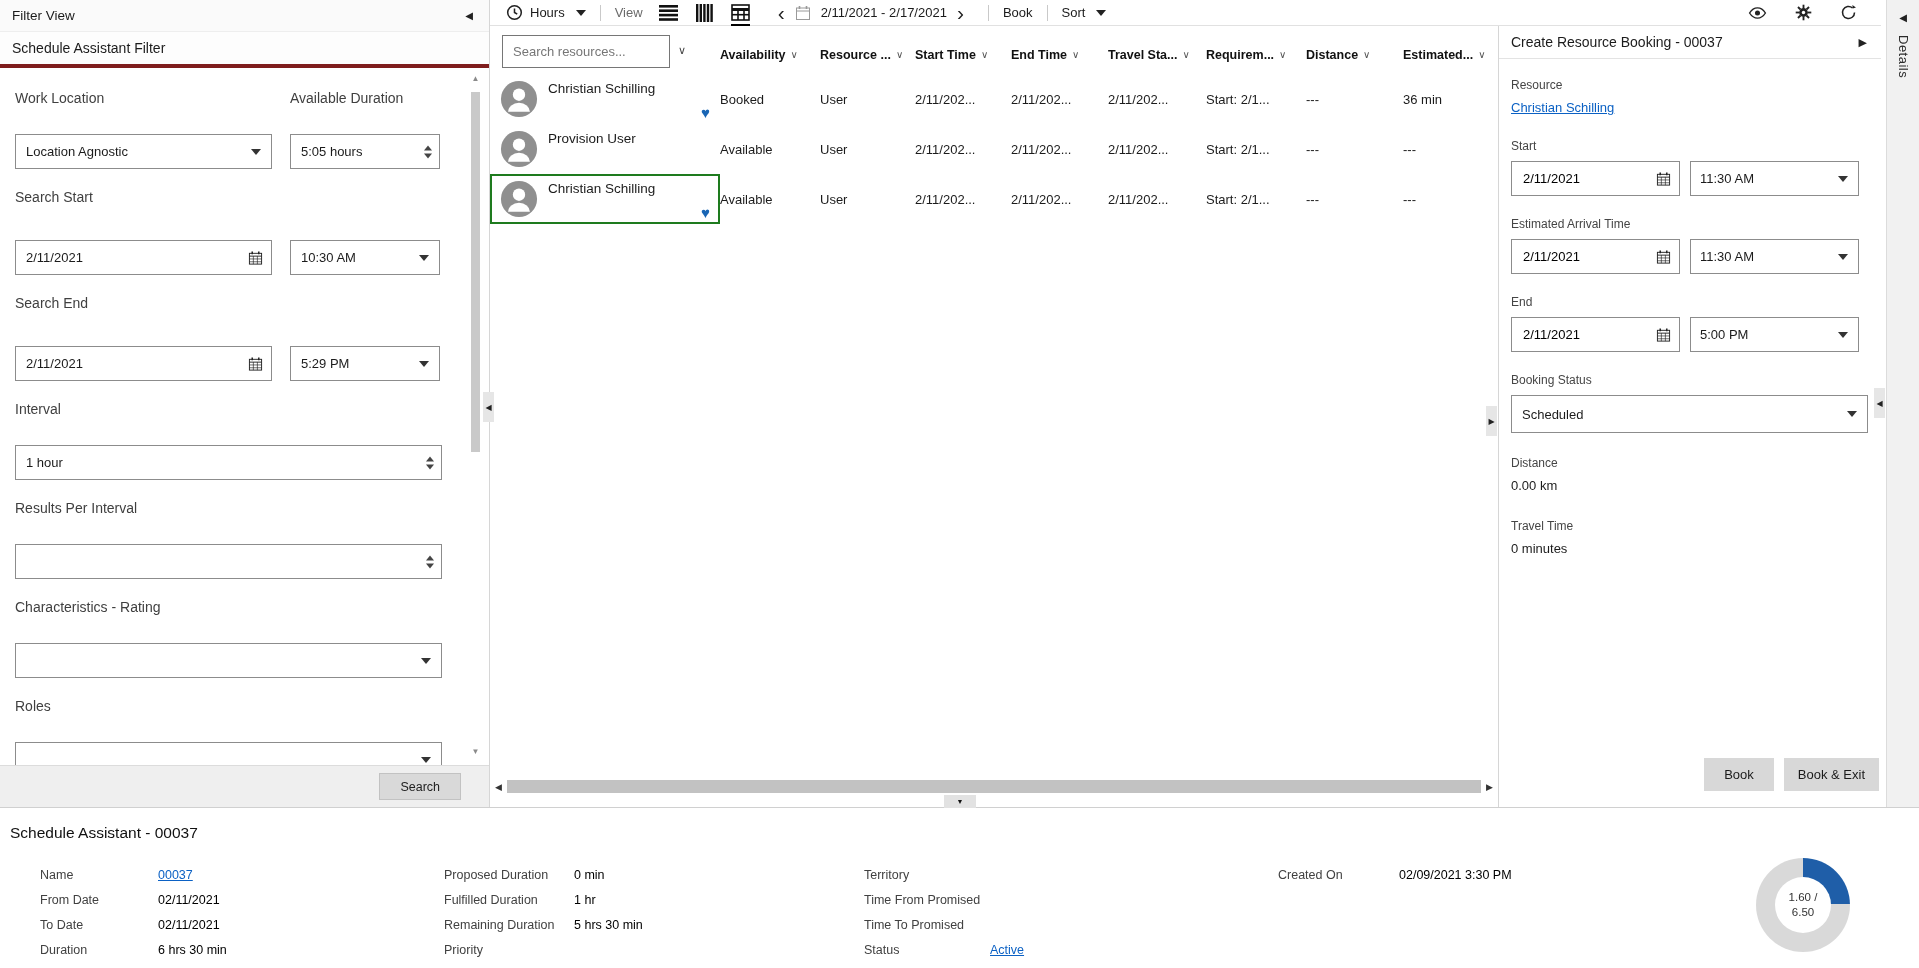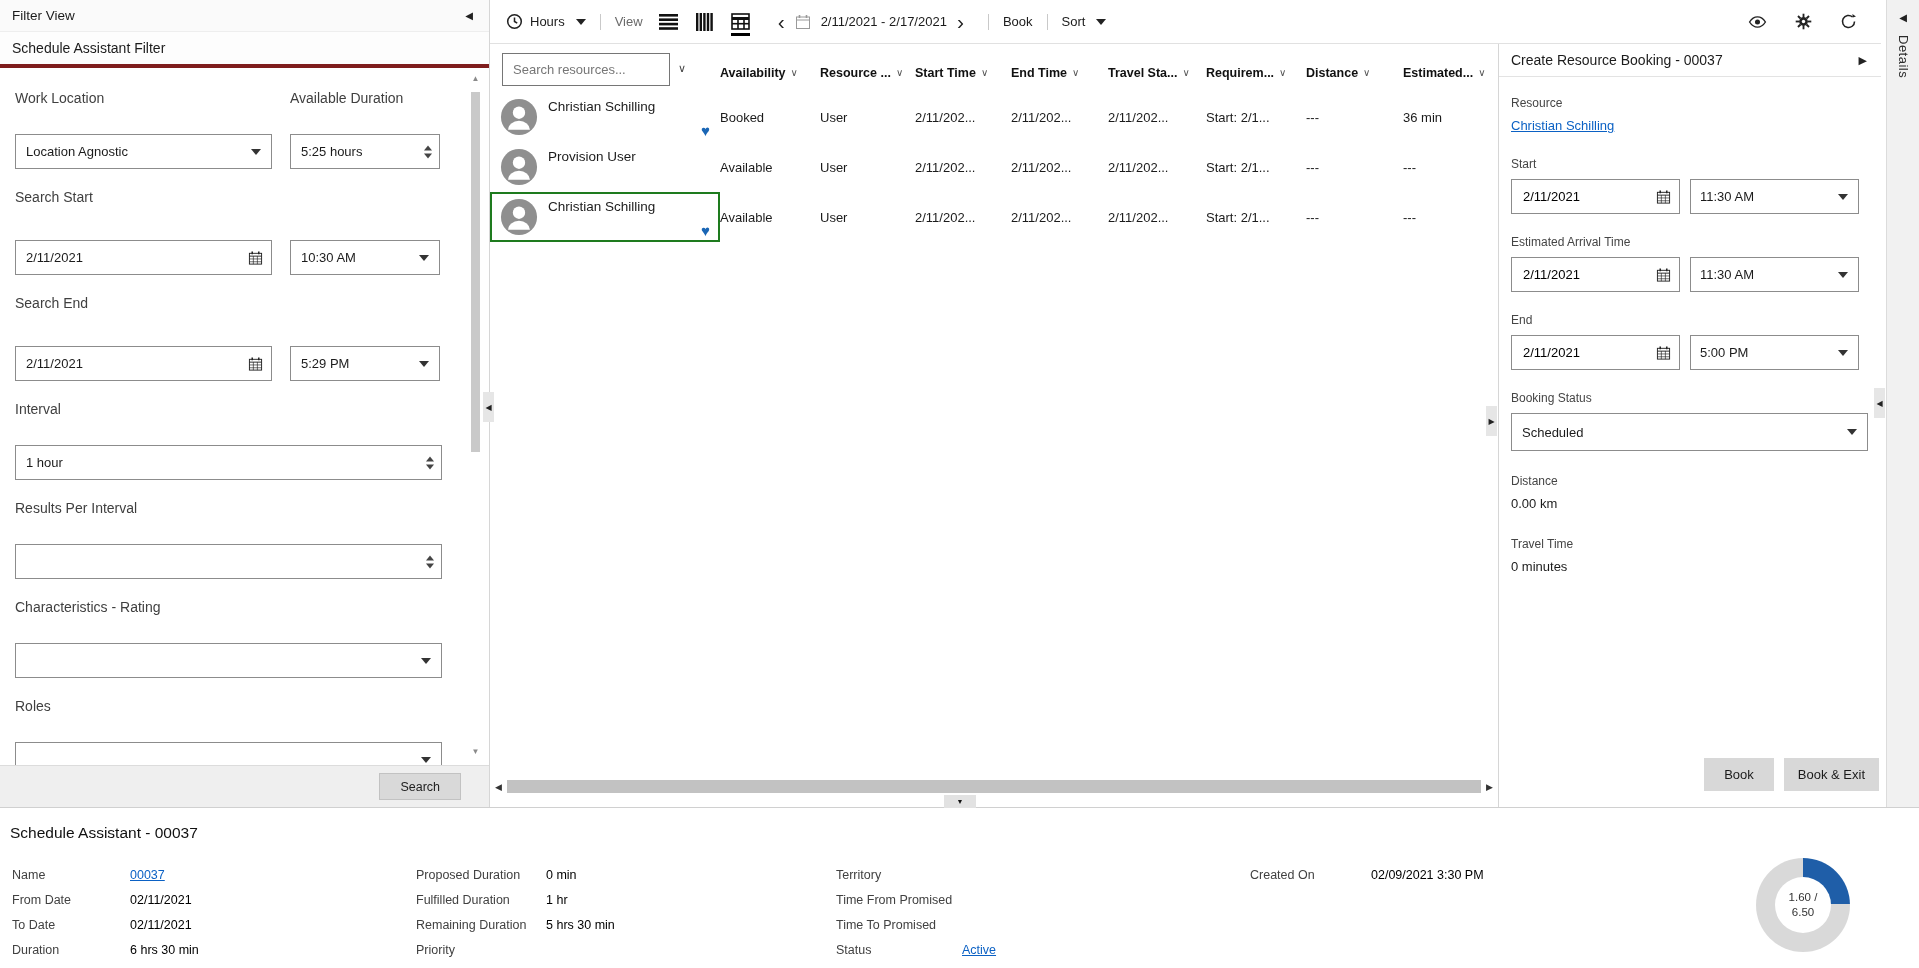--- a/index.html
+++ b/index.html
@@ -36,21 +36,21 @@
   .radius-row { display:flex; align-items:flex-end; }
   .fp-scroll { position:absolute; right:7px; top:6px; bottom:8px; width:13px; display:flex; flex-direction:column; align-items:center; }
   .fp-scroll .arrow { font-size:8px; color:#8a8a8a; line-height:10px; }
   .fp-thumb { width:9px; height:360px; background:#c9c9c9; margin-top:8px; }
   .fp-scroll .spacer { flex:1; }
   .fp-footer { height:42px; background:#efefef; border-top:1px solid #dcdcdc; display:flex; align-items:center; justify-content:flex-end; padding-right:28px; }
   .search-btn { min-width:54px; height:27px; background:#d9d9d9; border:1px solid #c2c2c2; font:inherit; font-size:12.5px; color:#222; padding:0 20px; cursor:pointer; }
 
   
   .work-area { flex:1; display:flex; flex-direction:column; min-width:0; }
-  .toolbar { height:44px; display:flex; align-items:center; padding-left:16px; border-bottom:1px solid #e1e1e1; background:#fff; }
+  .toolbar { height:26px; display:flex; align-items:center; padding-left:16px; border-bottom:1px solid #e1e1e1; background:#fff; }
   .tb-item { display:flex; align-items:center; gap:7px; font-size:13px; color:#1b1b1b; }
   .tb-sep { width:1px; height:16px; background:#c9c9c9; margin:0 14px; }
   .tb-caret { width:0;height:0;border-left:5px solid transparent;border-right:5px solid transparent;border-top:6px solid #222; margin-left:4px; }
   .tb-view-label { color:#6a6a6a; margin-right:16px; }
   .tb-icon { display:flex; align-items:center; margin-right:18px; color:#111; }
   .tb-icon.active { border-bottom:3px solid #000; padding-bottom:3px; margin-bottom:-6px; }
   .nav-chev { font-size:21px; color:#222; line-height:1; margin:0 10px; }
   .tb-cal { color:#9a9a9a; margin-right:10px; display:flex; }
   .tb-right { margin-left:auto; display:flex; align-items:center; gap:28px; margin-right:24px; }
   .tb-right .tbr-icon { display:flex; color:#222; }
@@ -100,21 +100,21 @@
   
   .handle { position:absolute; width:11px; height:30px; background:#e6e6e6; display:flex; align-items:center; justify-content:center; font-size:8px; color:#222; z-index:6; cursor:pointer; }
   .handle-left { left:483px; top:392px; }
   .handle-right { left:1486px; top:406px; }
   .handle-far { left:1874px; top:388px; }
   .collapse-tab { position:absolute; left:944px; top:795px; width:32px; height:13px; background:#e2e2e2; display:flex; align-items:center; justify-content:center; font-size:7px; color:#111; z-index:6; cursor:pointer; }
 
   
   .summary { height:159px; position:relative; background:#fff; }
   .sum-title { position:absolute; left:10px; top:16px; font-size:15.5px; color:#111; }
-  .sum-col { position:absolute; top:54px; font-size:12.5px; }
+  .sum-col { position:absolute; top:54px; font-size:12.5px;margin-left:28px; }
   .sum-row { display:flex; height:25px; align-items:center; }
   .sum-label { color:#414141; }
   .sum-value { color:#000; }
   .c1 { left:12px; } .c1 .sum-label { width:118px; }
   .c2 { left:416px; } .c2 .sum-label { width:130px; }
   .c3 { left:836px; } .c3 .sum-label { width:126px; }
   .c4 { left:1250px; } .c4 .sum-label { width:121px; }
   .link { color:#0b61c4; text-decoration:underline; }
   .donut { position:absolute; left:1756px; top:50px; width:94px; height:94px; border-radius:50%; }
   .donut-hole { position:absolute; inset:19px; background:#fff; border-radius:50%; display:flex; flex-direction:column; align-items:center; justify-content:center; font-size:11.5px; color:#333; line-height:1.3; }
@@ -137,21 +137,21 @@
         <div>
           <div class="f-label">Work Location</div>
           <div class="field w-main">
             <span>Location Agnostic</span>
             <span class="sel-caret"></span>
           </div>
         </div>
         <div>
           <div class="f-label">Available Duration</div>
           <div class="field w-side">
-            <span>5:25 hours</span>
+            <span>5:05 hours</span>
             <span class="stepper">
                 <span class="tri-up"></span>
                 <span class="tri-down"></span>
               </span>
           </div>
         </div>
       </div>
 
 
       <div class="frow">

